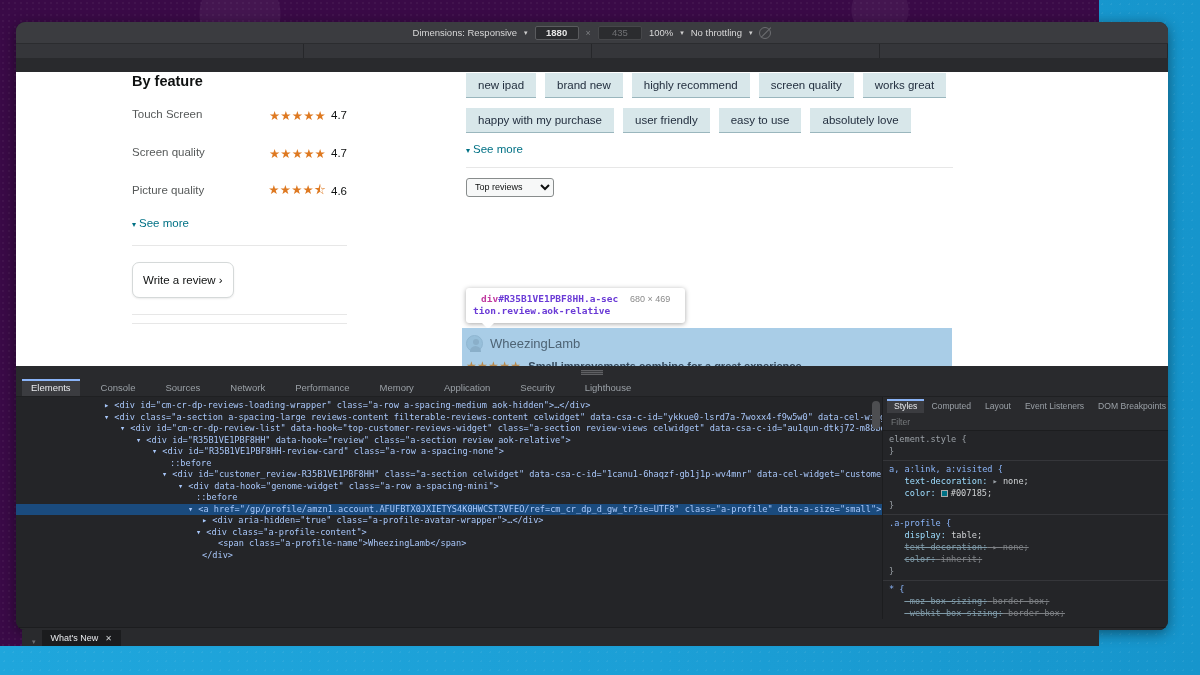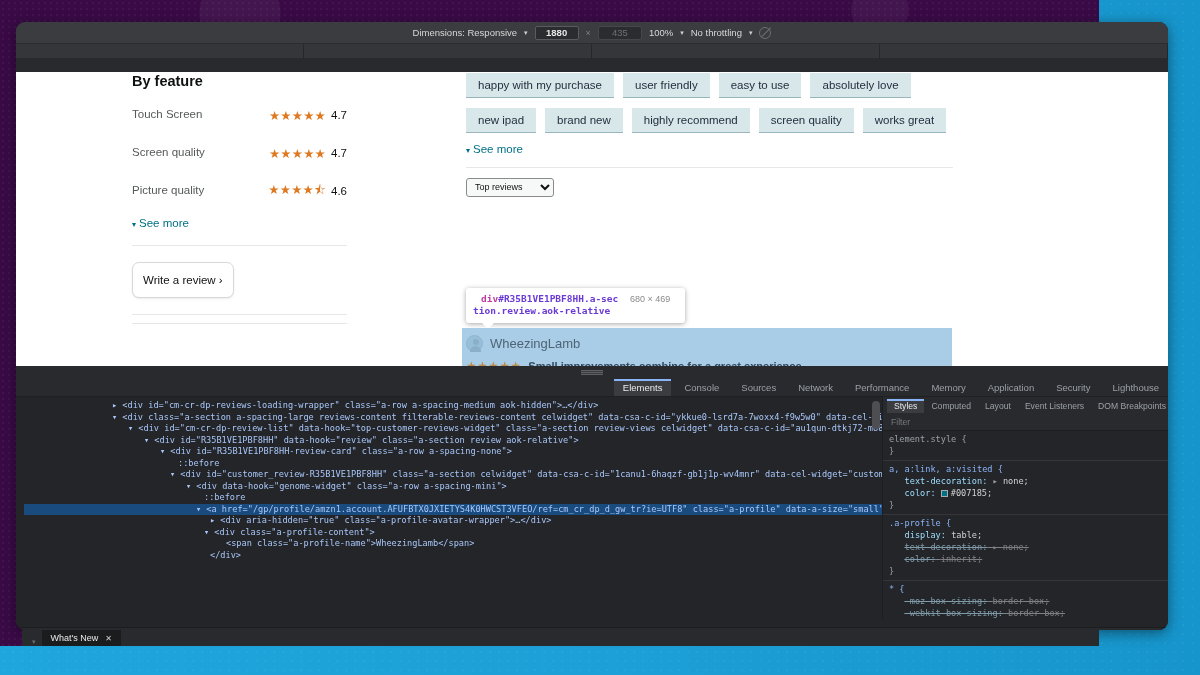--- a/index.html
+++ b/index.html
@@ -161,35 +161,35 @@
   #devtools { background:#242528; height:276px; position:relative; }
   #dt-drag {
     height:12px; background:#292a2d; display:flex; align-items:center; justify-content:center;
   }
   #dt-drag .grip { width:22px; height:5px; background:#5f6063;
     background-image:linear-gradient(#5f6063 1px,#3a3b3e 1px,#3a3b3e 2px,#5f6063 2px);
     background-size:100% 2px;}
   #dt-tabs {
     height:19px; background:#292a2d; display:flex; align-items:center;
     font-size:9.5px; color:#9aa0a6; border-bottom:1px solid #1f2022;
-    padding-left:6px; gap:4px;justify-content:flex-end;
+    padding-left:6px; gap:12px;
   }
   #dt-tabs .dtab { padding:3px 9px; white-space:nowrap; cursor:pointer; }
   #dt-tabs .dtab.active {
     color:#e8eaed; background:#3b3c40; border-top:2px solid #8ab4f8;
     padding-top:1px;
   }
 
   #dt-body { display:flex; height:222px; }
 
   
   #dom-panel {
     width:866px; background:#242528; position:relative; overflow:hidden;
     font-family:"DejaVu Sans Mono", monospace; font-size:8.6px; line-height:11.5px;
-    padding:3px 0 0 8px;
+    padding:3px 0 0 0;
   }
   .dom-line { white-space:pre; color:#a8c7fa; padding-left:4px; }
   .dom-line.sel { background:#1a4b7e; }
   #dom-scroll {
     position:absolute; right:2px; top:4px; width:8px; height:28px;
     background:#4d4e51; border-radius:4px;
   }
   #dom-scroll-arrow {
     position:absolute; right:1px; top:5px; width:10px; text-align:center;
     color:#9aa0a6; font-size:7px;
@@ -310,31 +310,31 @@
       </div>
 
       <hr class="hr-light">
       <div class="write-review-btn">Write a review ›</div>
       <hr class="hr-light">
       <hr class="hr-light" style="margin-top:-8px">
     </div>
 
     <div class="review-right">
       <div class="kw-row">
-        <span class="kw-chip">happy with my purchase</span>
-        <span class="kw-chip">user friendly</span>
-        <span class="kw-chip">easy to use</span>
-        <span class="kw-chip">absolutely love</span>
-      </div>
-      <div class="kw-row">
         <span class="kw-chip">new ipad</span>
         <span class="kw-chip">brand new</span>
         <span class="kw-chip">highly recommend</span>
         <span class="kw-chip">screen quality</span>
         <span class="kw-chip">works great</span>
+      </div>
+      <div class="kw-row">
+        <span class="kw-chip">happy with my purchase</span>
+        <span class="kw-chip">user friendly</span>
+        <span class="kw-chip">easy to use</span>
+        <span class="kw-chip">absolutely love</span>
       </div>
       <div class="see-more-link">
         <span class="chev">▾</span><span>See more</span>
       </div>
       <hr class="hr-light" style="margin:12px 0 0 0">
       <div class="sel-wrap">
         <select class="sort-select">
           <option>Top reviews</option>
           <option>Most recent</option>
         </select>

